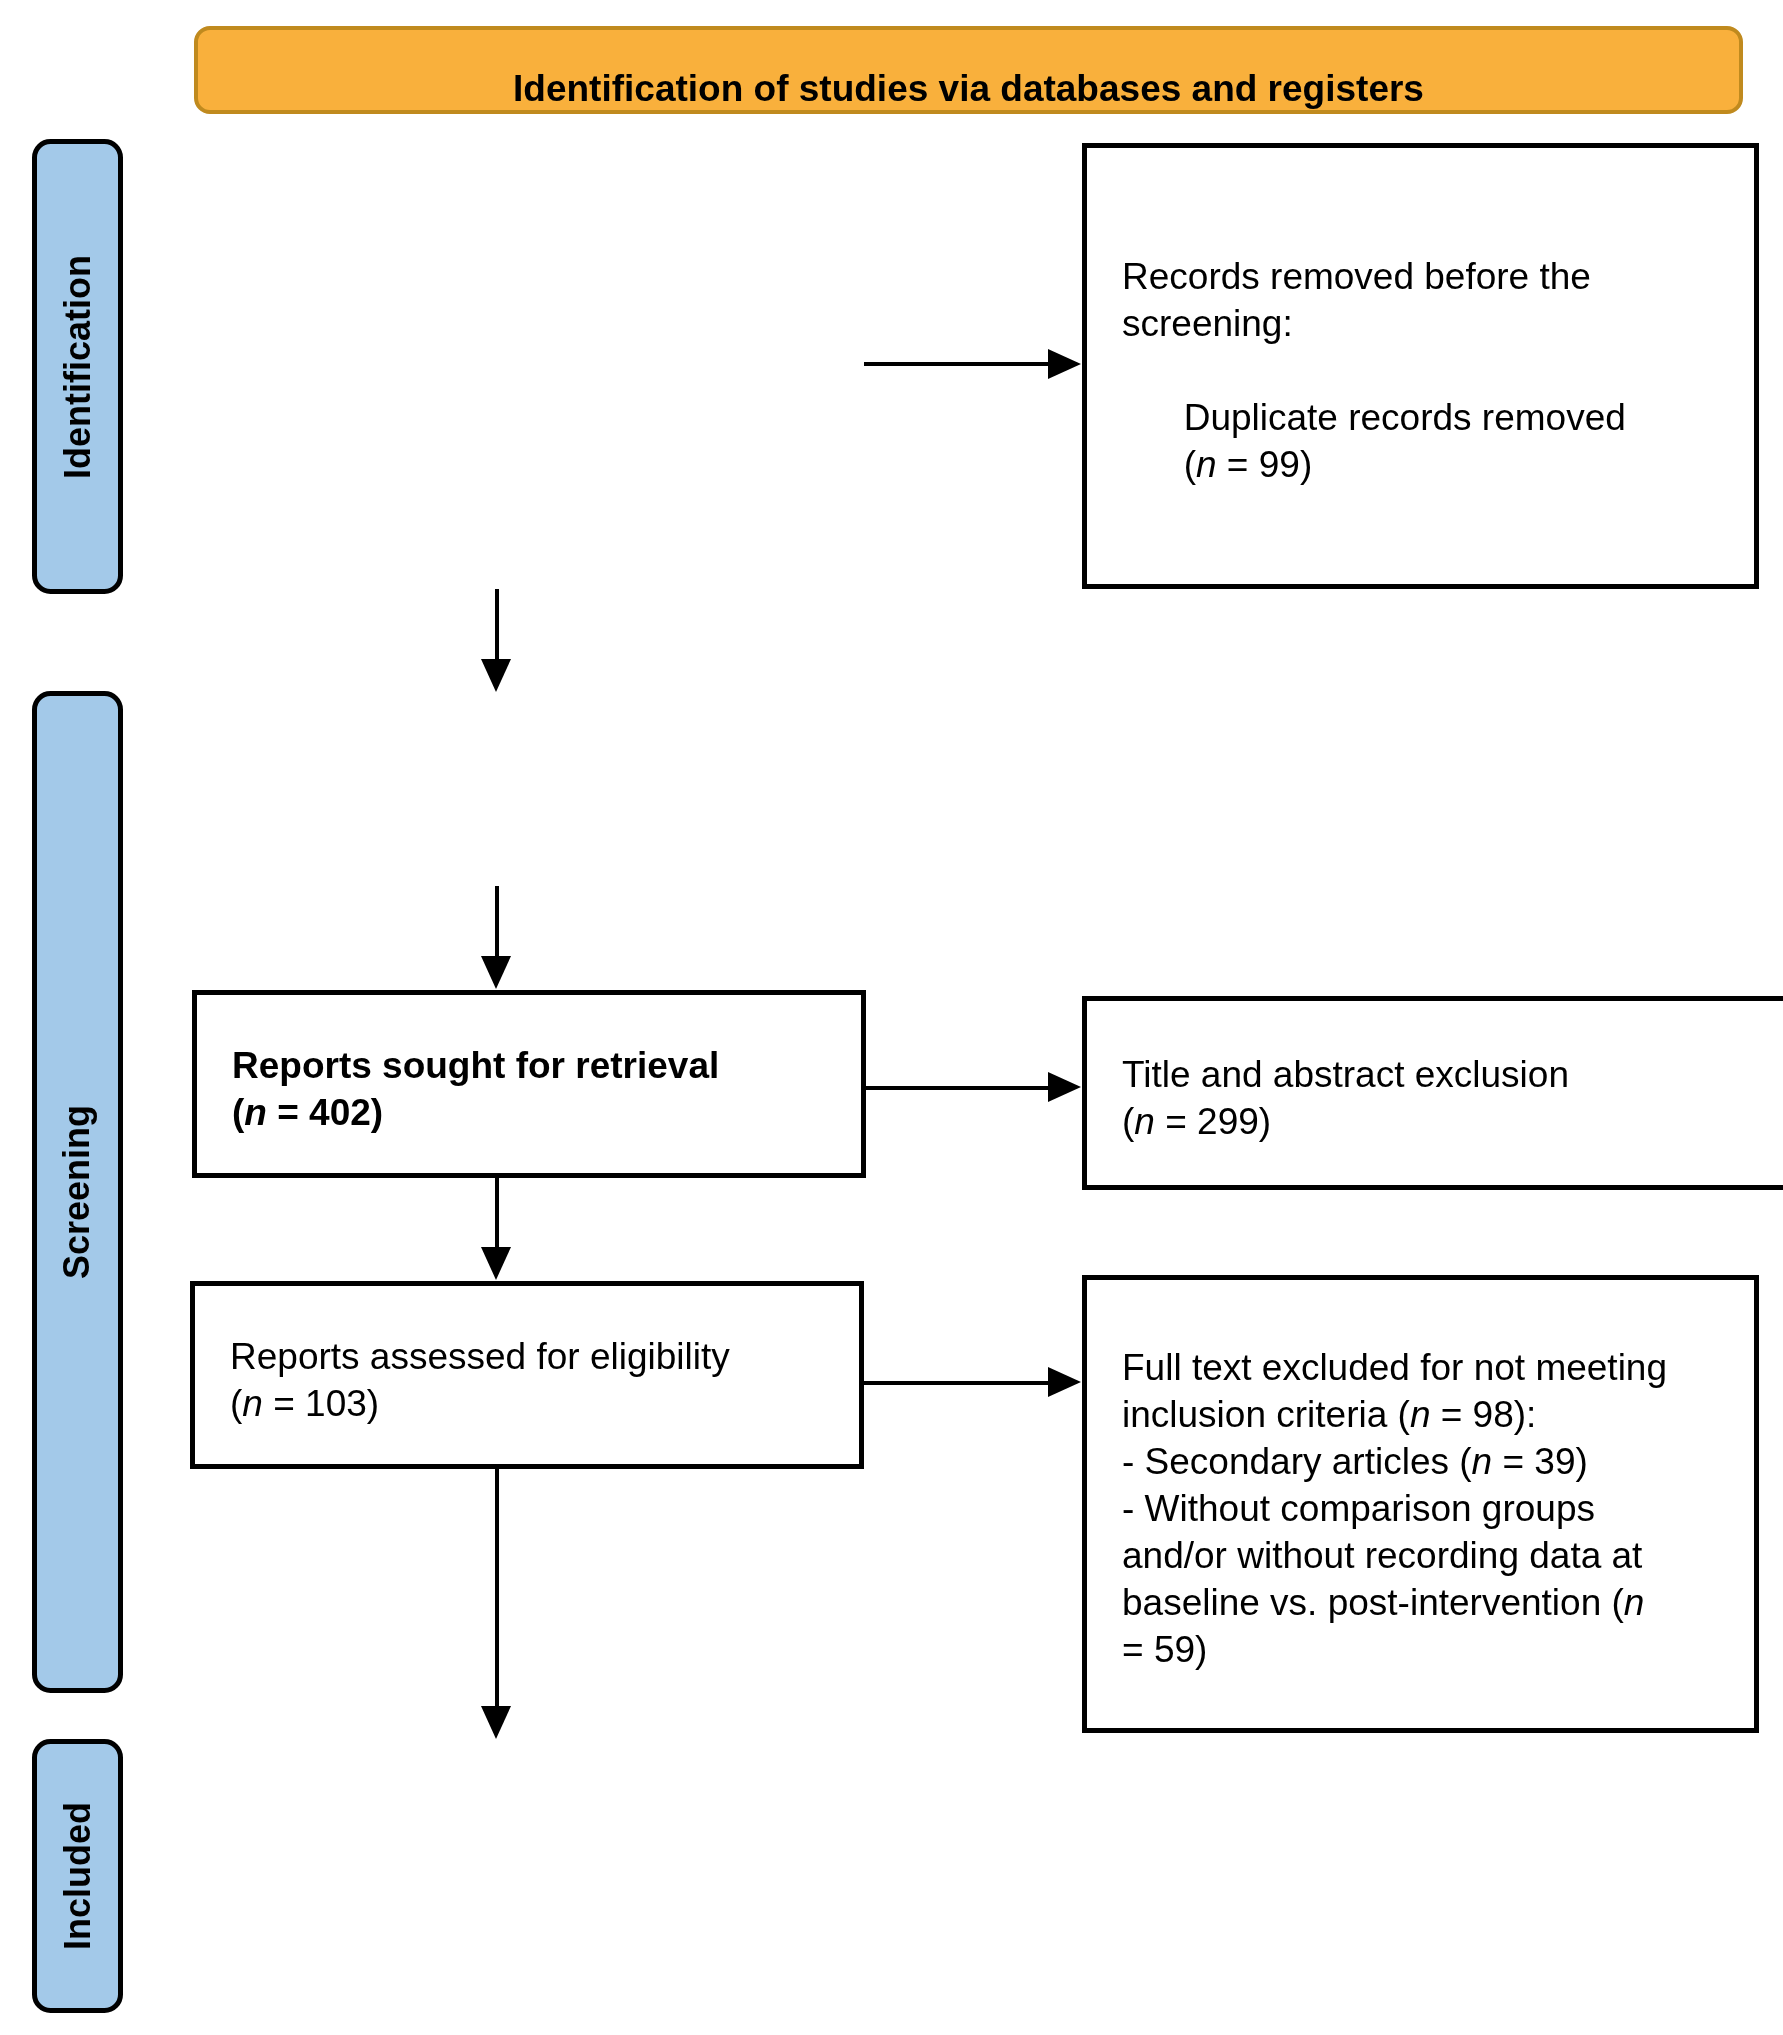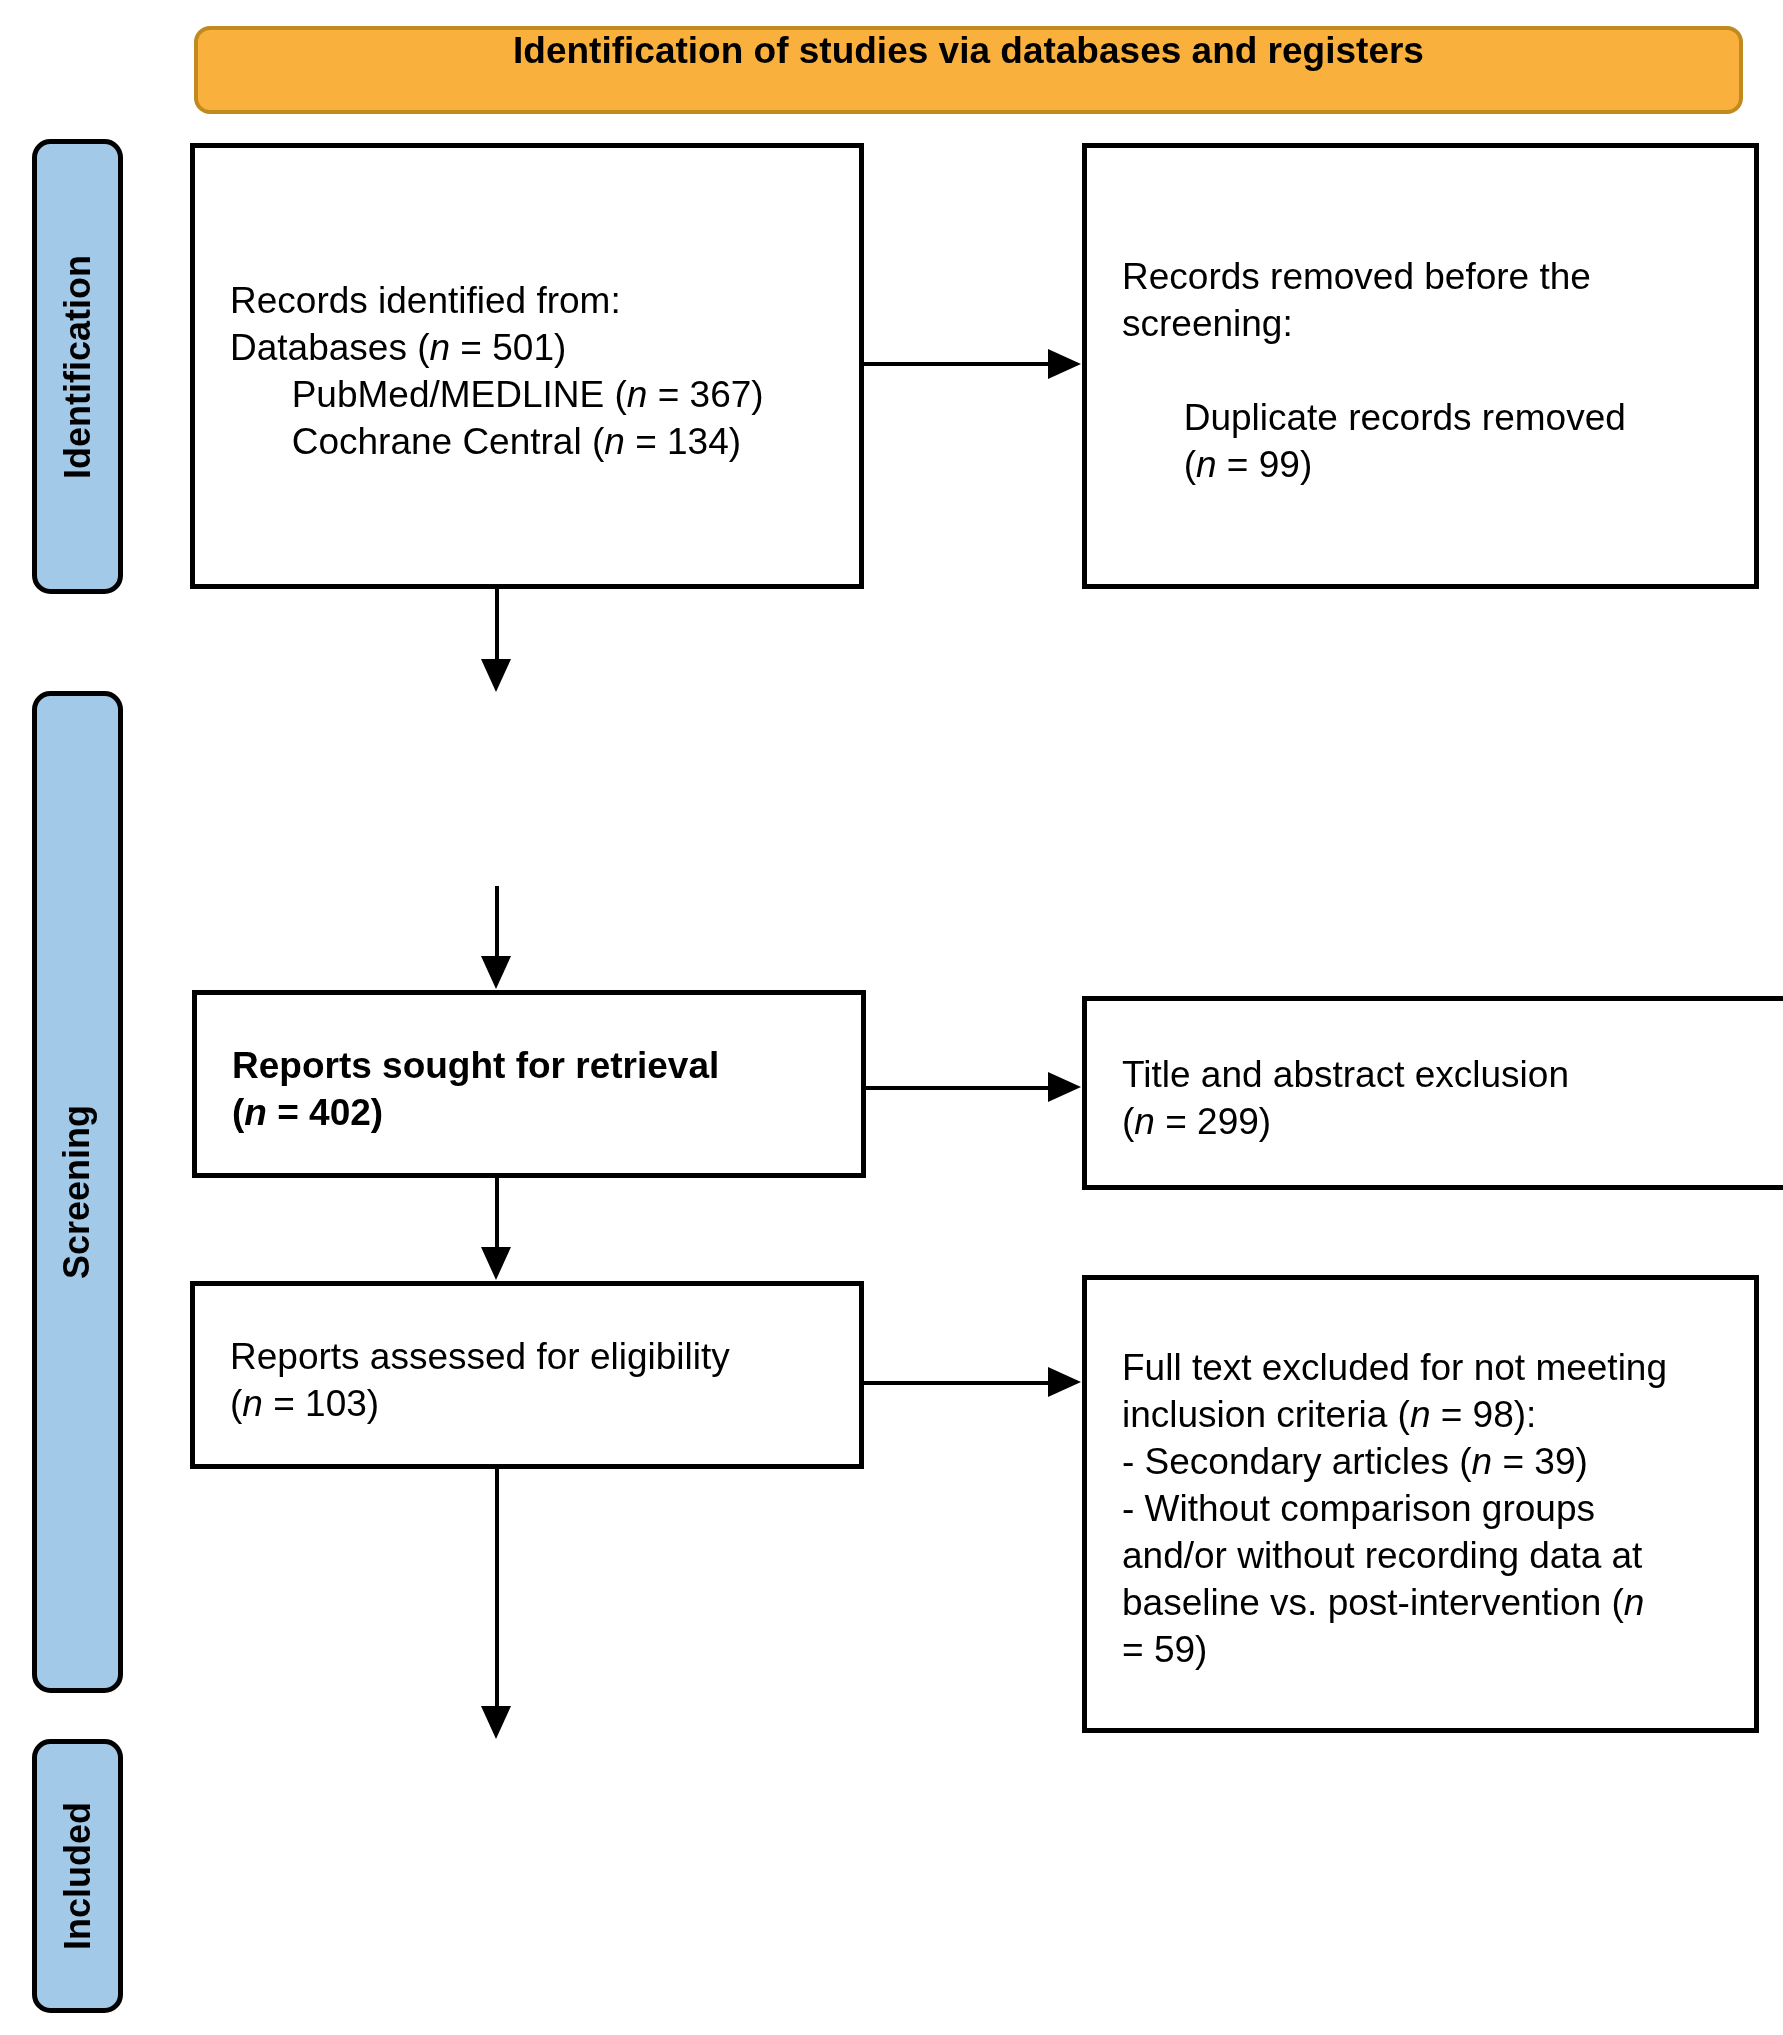--- a/index.html
+++ b/index.html
@@ -21,21 +21,21 @@
     background: #ffffff;
     overflow: hidden;
   }
   .banner {
     position: absolute;
     left: 194px; top: 26px;
     width: 1549px; height: 88px;
     background: var(--banner-fill);
     border: 4px solid var(--banner-border);
     border-radius: 16px;
-    display: flex; align-items: flex-start; justify-content: center;
+    display: flex; align-items: flex-end; justify-content: center;
   }
   .banner-text {
     font-size: 37px;
     font-weight: bold;
     color: #000;
     text-align: center;
   }
   .stage {
     position: absolute;
     left: 32px;
@@ -106,23 +106,20 @@
   <div class="stage stage-identification">
     <span class="stage-text">Identification</span>
   </div>
   <div class="stage stage-screening">
     <span class="stage-text">Screening</span>
   </div>
   <div class="stage stage-included">
     <span class="stage-text">Included</span>
   </div>
 
-  <div class="fbox box-records-identified">
-    <div class="fbox-text">Records identified from:<br>Databases (<i>n</i> = 501)<br>      PubMed/MEDLINE (<i>n</i> = 367)<br>      Cochrane Central (<i>n</i> = 134)</div>
-  </div>
 
   <div class="fbox box-records-removed">
     <div class="fbox-text">Records removed before the<br>screening:<br><br>      Duplicate records removed<br>      (<i>n</i> = 99)</div>
   </div>
 
 
   <div class="fbox box-reports-sought">
     <div class="fbox-text">Reports sought for retrieval<br>(<i>n</i> = 402)</div>
   </div>
 

